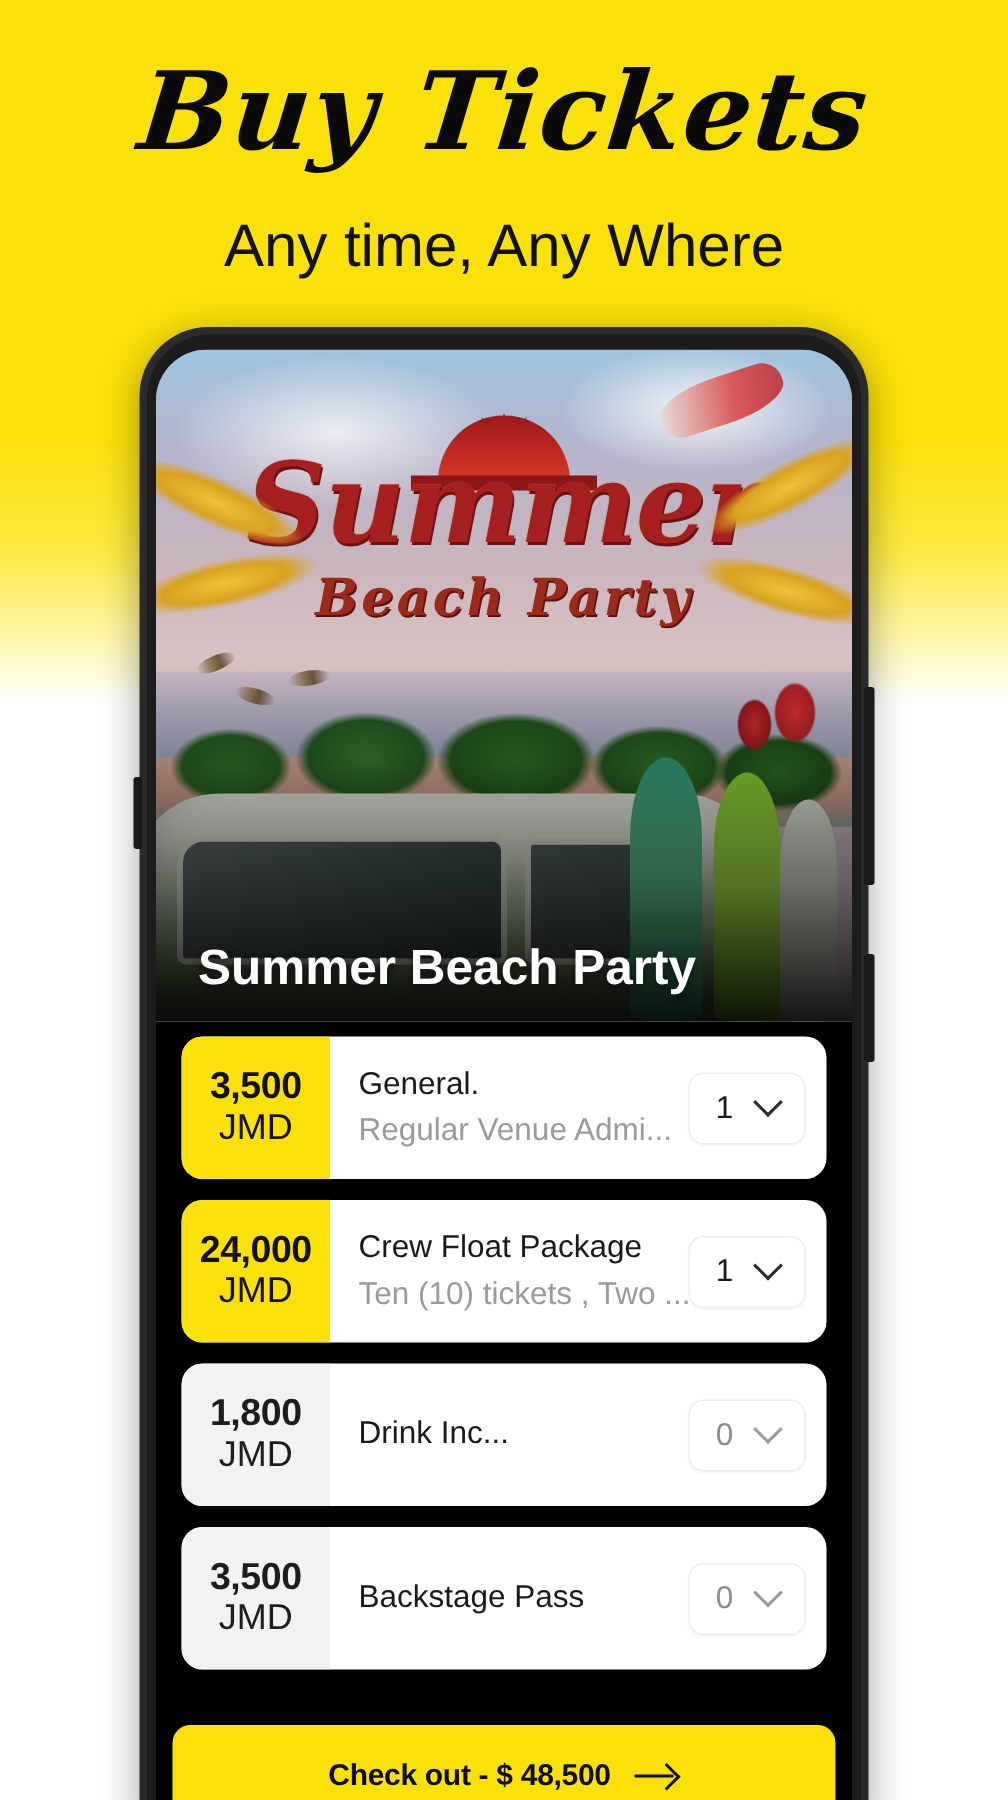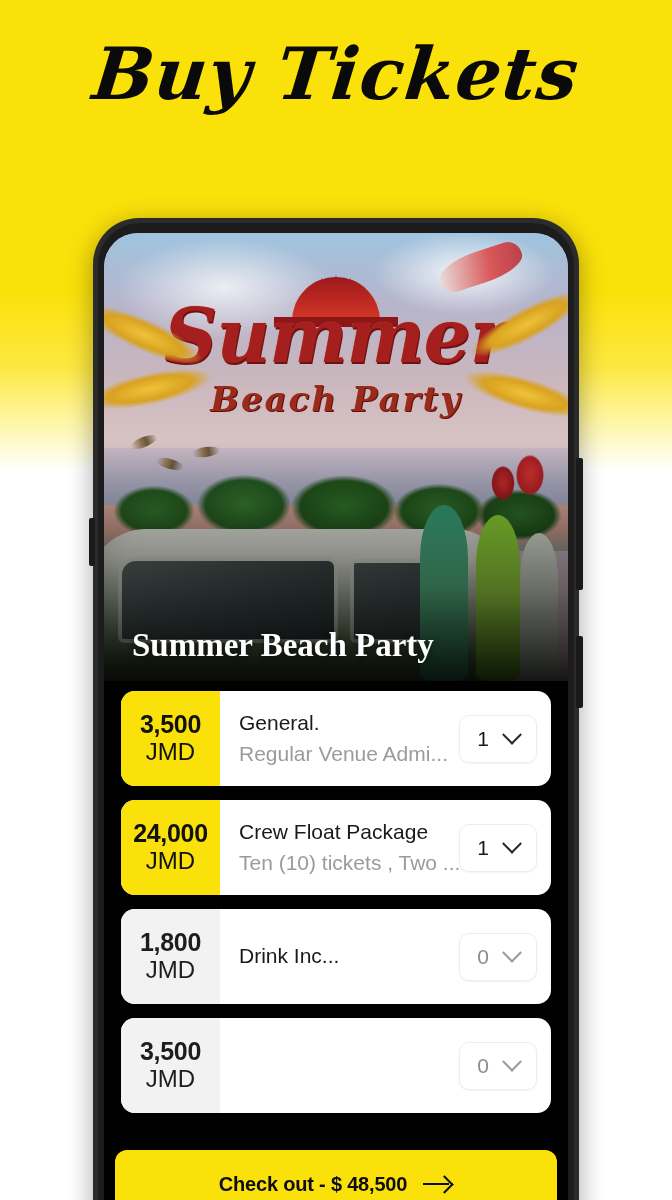--- a/index.html
+++ b/index.html
@@ -248,21 +248,21 @@
        rgba(0,0,0,0.18) 62%,
        rgba(0,0,0,0.45) 80%,
        rgba(0,0,0,0.72) 93%,
        rgba(0,0,0,0.88) 100%);
   }
   .banner-title {
     position: absolute;
     left: 28px;
     bottom: 18px;
     width: 420px;
-    font-family: Liberation Serif, serif;
+    font-family: Liberation Sans, sans-serif;
     font-weight: 700;
     font-size: 33px;
     line-height: 1.1;
     color: #ffffff;
     text-shadow: 0 2px 6px rgba(0,0,0,0.55);
   }
 
   
   .ticket-list {
     position: absolute;
@@ -413,20 +413,21 @@
   }
 </style>
 </head>
 <body>
 
 <div id="page">
 
   <div class="promo-bg"></div>
 
   <div class="promo-title">Buy Tickets</div>
+  <div class="promo-sub">Any time, Any Where</div>
 
   <div class="phone">
     <div class="phone-inner-bevel"></div>
 
     <div class="phone-btn left-vol"></div>
     <div class="phone-btn right-pow"></div>
     <div class="phone-btn right-vol"></div>
 
     <div class="screen">
 
@@ -531,20 +532,21 @@
             </div>
           </div>
         </div>
 
         <div class="ticket-card inactive">
           <div class="price-block">
             <span class="price-amount">3,500</span>
             <span class="price-currency">JMD</span>
           </div>
           <div class="ticket-info">
+            <div class="ticket-name">Backstage Pass</div>
           </div>
           <div class="qty-wrap">
             <div class="qty-select">
               <span class="qty-value">0</span>
               <span class="chev"></span>
             </div>
           </div>
         </div>
 
       </div>

